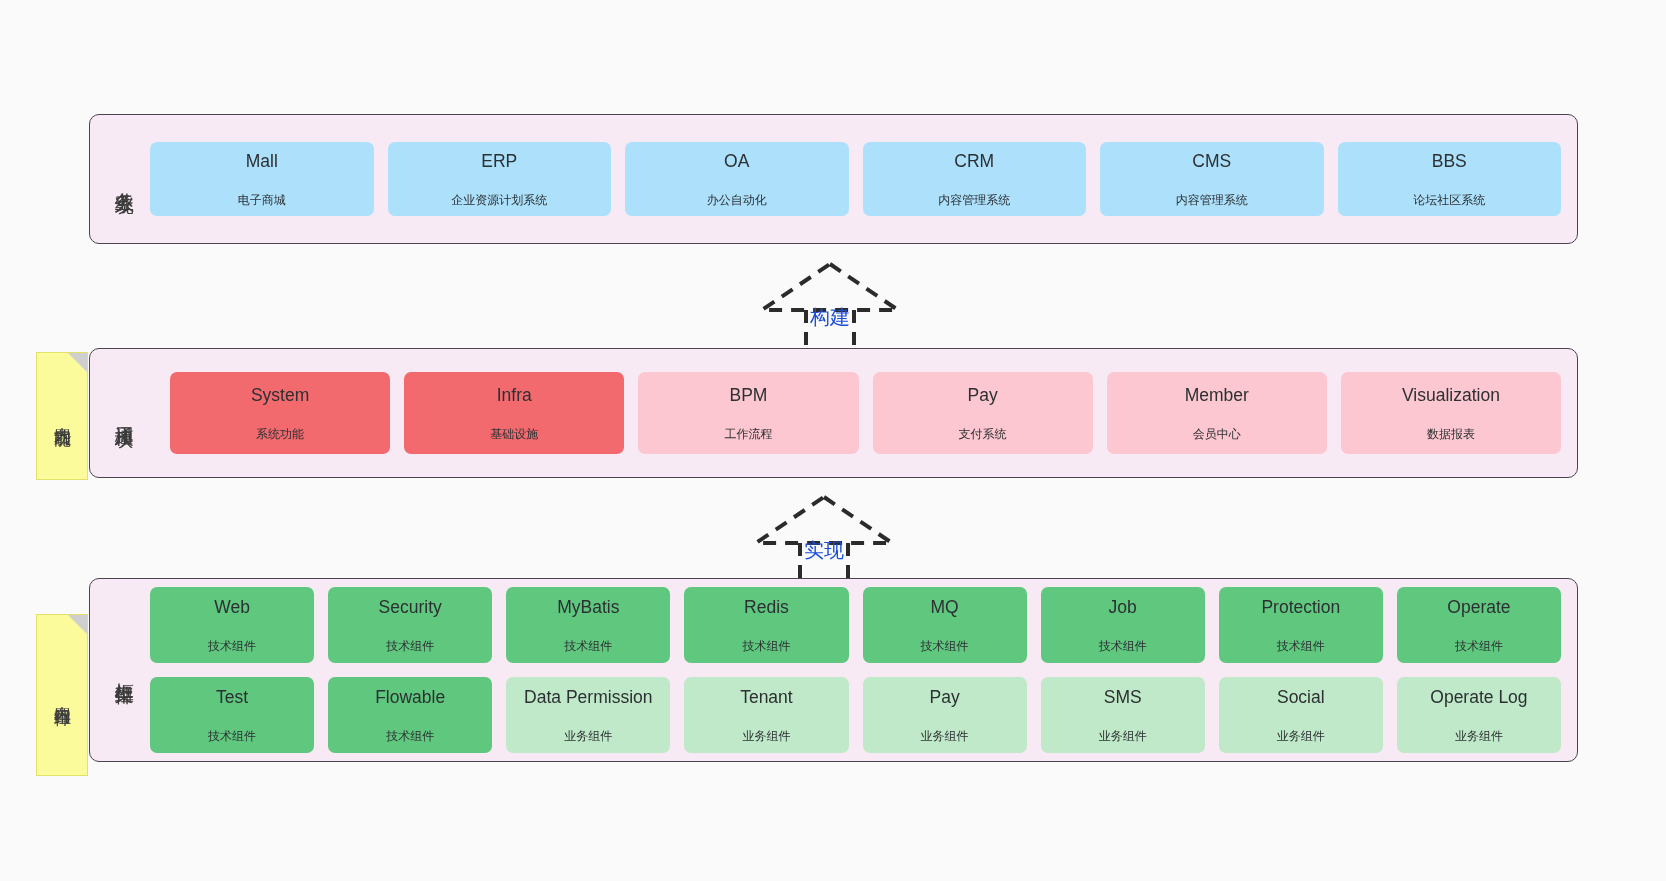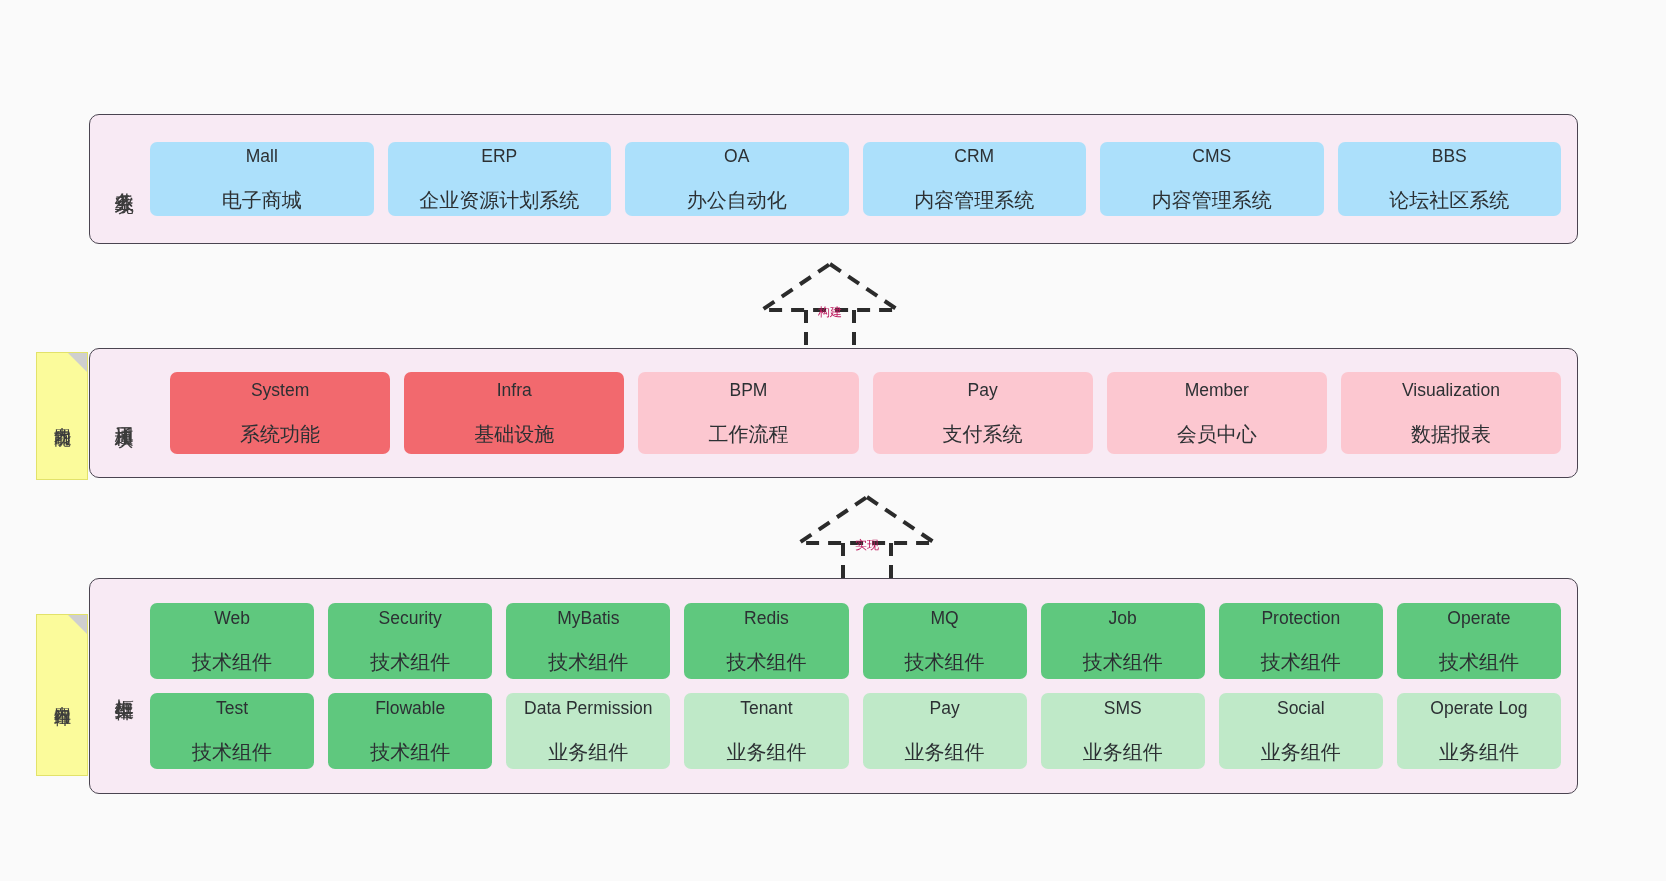--- a/index.html
+++ b/index.html
@@ -65,21 +65,21 @@
     align-items:center;
     justify-content:center;
     text-align:center;
     font-size:17px;
     line-height:1.30;
     color:#2c3033;
     box-sizing:border-box;
     padding:6px 4px;
   }
   .box .en{font-size:17.5px;}
-  .box .cn{font-size:20px;margin-top:20px;}
+  .box .cn{font-size:12px;margin-top:20px;}
 
   .blue{background:#ace0fb;height:74px;}
   .red{background:#f2696e;height:82px;}
   .pink{background:#fcc7d0;height:82px;}
   .green{background:#5fc87e;height:76px;}
   .lgreen{background:#bfe9c8;height:76px;}
 
   
   .sticky{
     position:absolute;
@@ -106,22 +106,22 @@
     width:0;height:0;
     border-left:19px solid transparent;
     border-top:19px solid #cfcfcf;
   }
 
   
   .arrow{position:absolute;}
   .arrow svg{display:block;overflow:visible;}
   .arrow-label{
     position:absolute;
-    font-size:12px;
-    color:#be185d;
+    font-size:20px;
+    color:#1d4ed8;
     background:transparent;
     white-space:nowrap;
     left:50%;
     transform:translateX(-50%);
   }
 </style>
 </head>
 <body>
 
 <div class="canvas">
@@ -197,33 +197,33 @@
           <span class="cn">会员中心</span>
         </div>
         <div class="box pink">
           <span class="en">Visualization</span>
           <span class="cn">数据报表</span>
         </div>
       </div>
     </div>
   </div>
 
-  <div class="arrow" style="left:797px;top:495px;width:140px;height:86px;">
+  <div class="arrow" style="left:754px;top:495px;width:140px;height:86px;">
     <svg width="140" height="86" viewBox="0 0 140 86" fill="none">
       <path d="M70 2 L138 48 L2 48 Z" stroke="#2b2b2b" stroke-width="4" stroke-dasharray="13 9" fill="none" stroke-linejoin="miter"></path>
       <path d="M46 48 L46 86 M94 48 L94 86" stroke="#2b2b2b" stroke-width="4" stroke-dasharray="13 9" fill="none"></path>
     </svg>
     <span class="arrow-label" style="top:42px;">实现</span>
   </div>
 
   <div class="sticky" style="left:36px;top:614px;height:162px;">
     <span class="fold"></span>
     <span class="vtxt">内置组件</span>
   </div>
-  <div class="panel" id="panel-framework" style="left:89px;top:578px;width:1489px;height:216px;">
+  <div class="panel" id="panel-framework" style="left:89px;top:578px;width:1489px;height:184px;">
     <div class="panel-title">框架组件</div>
     <div class="panel-body">
 
       <div class="row">
         <div class="box green">
           <span class="en">Web</span>
           <span class="cn">技术组件</span>
         </div>
         <div class="box green">
           <span class="en">Security</span>

